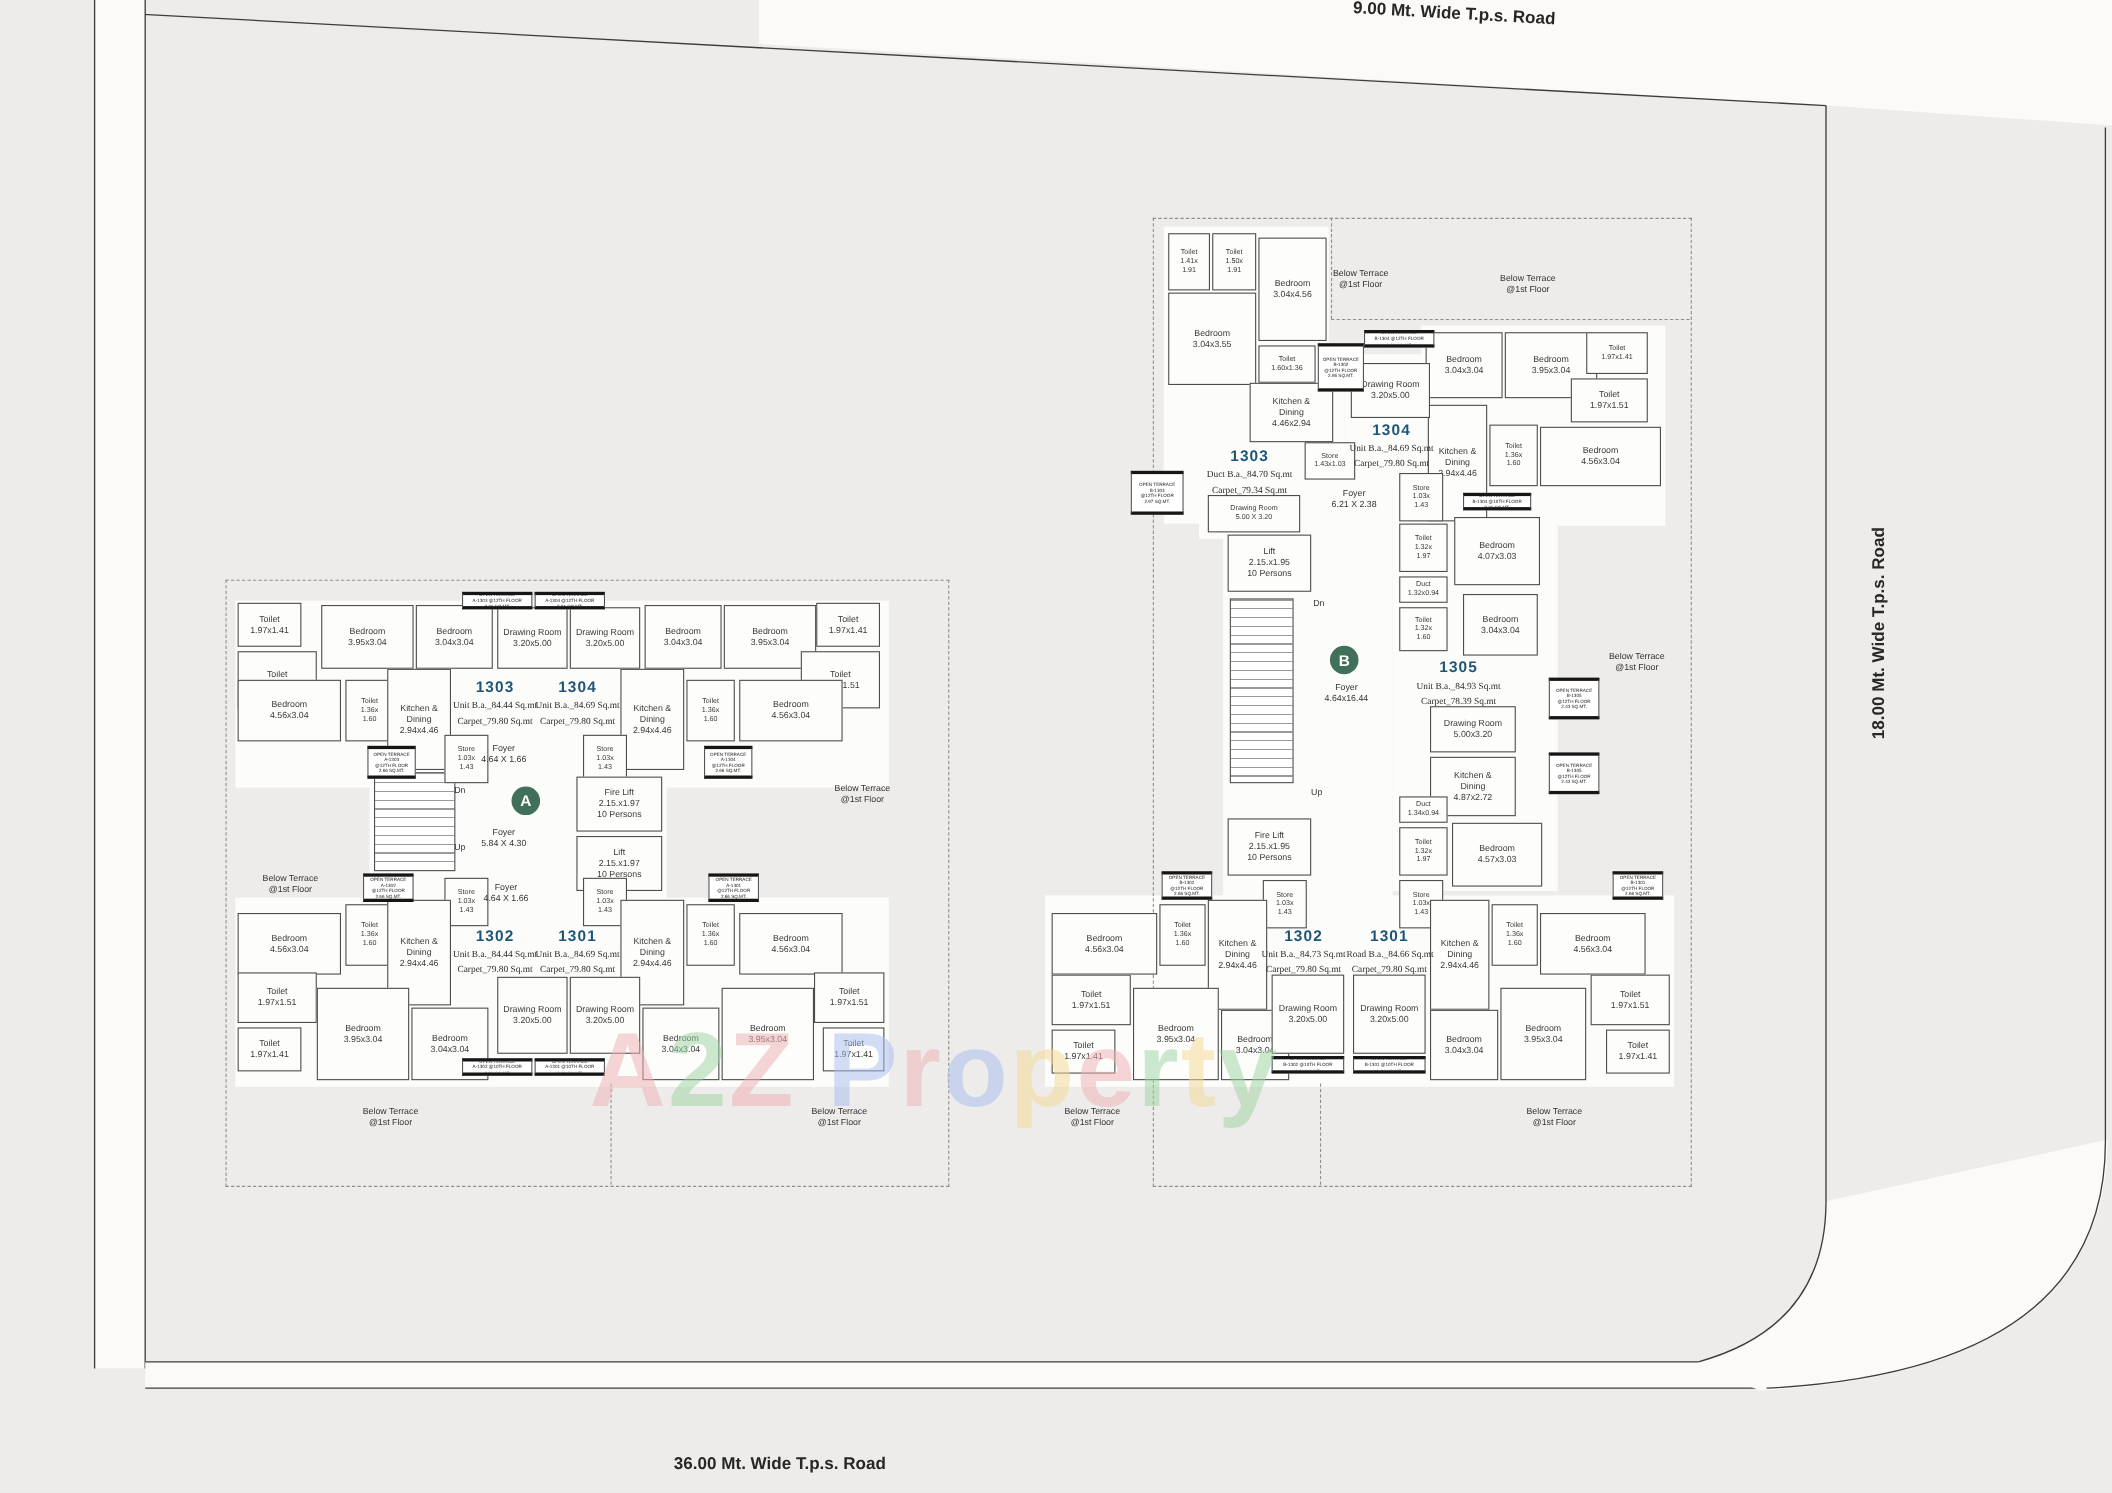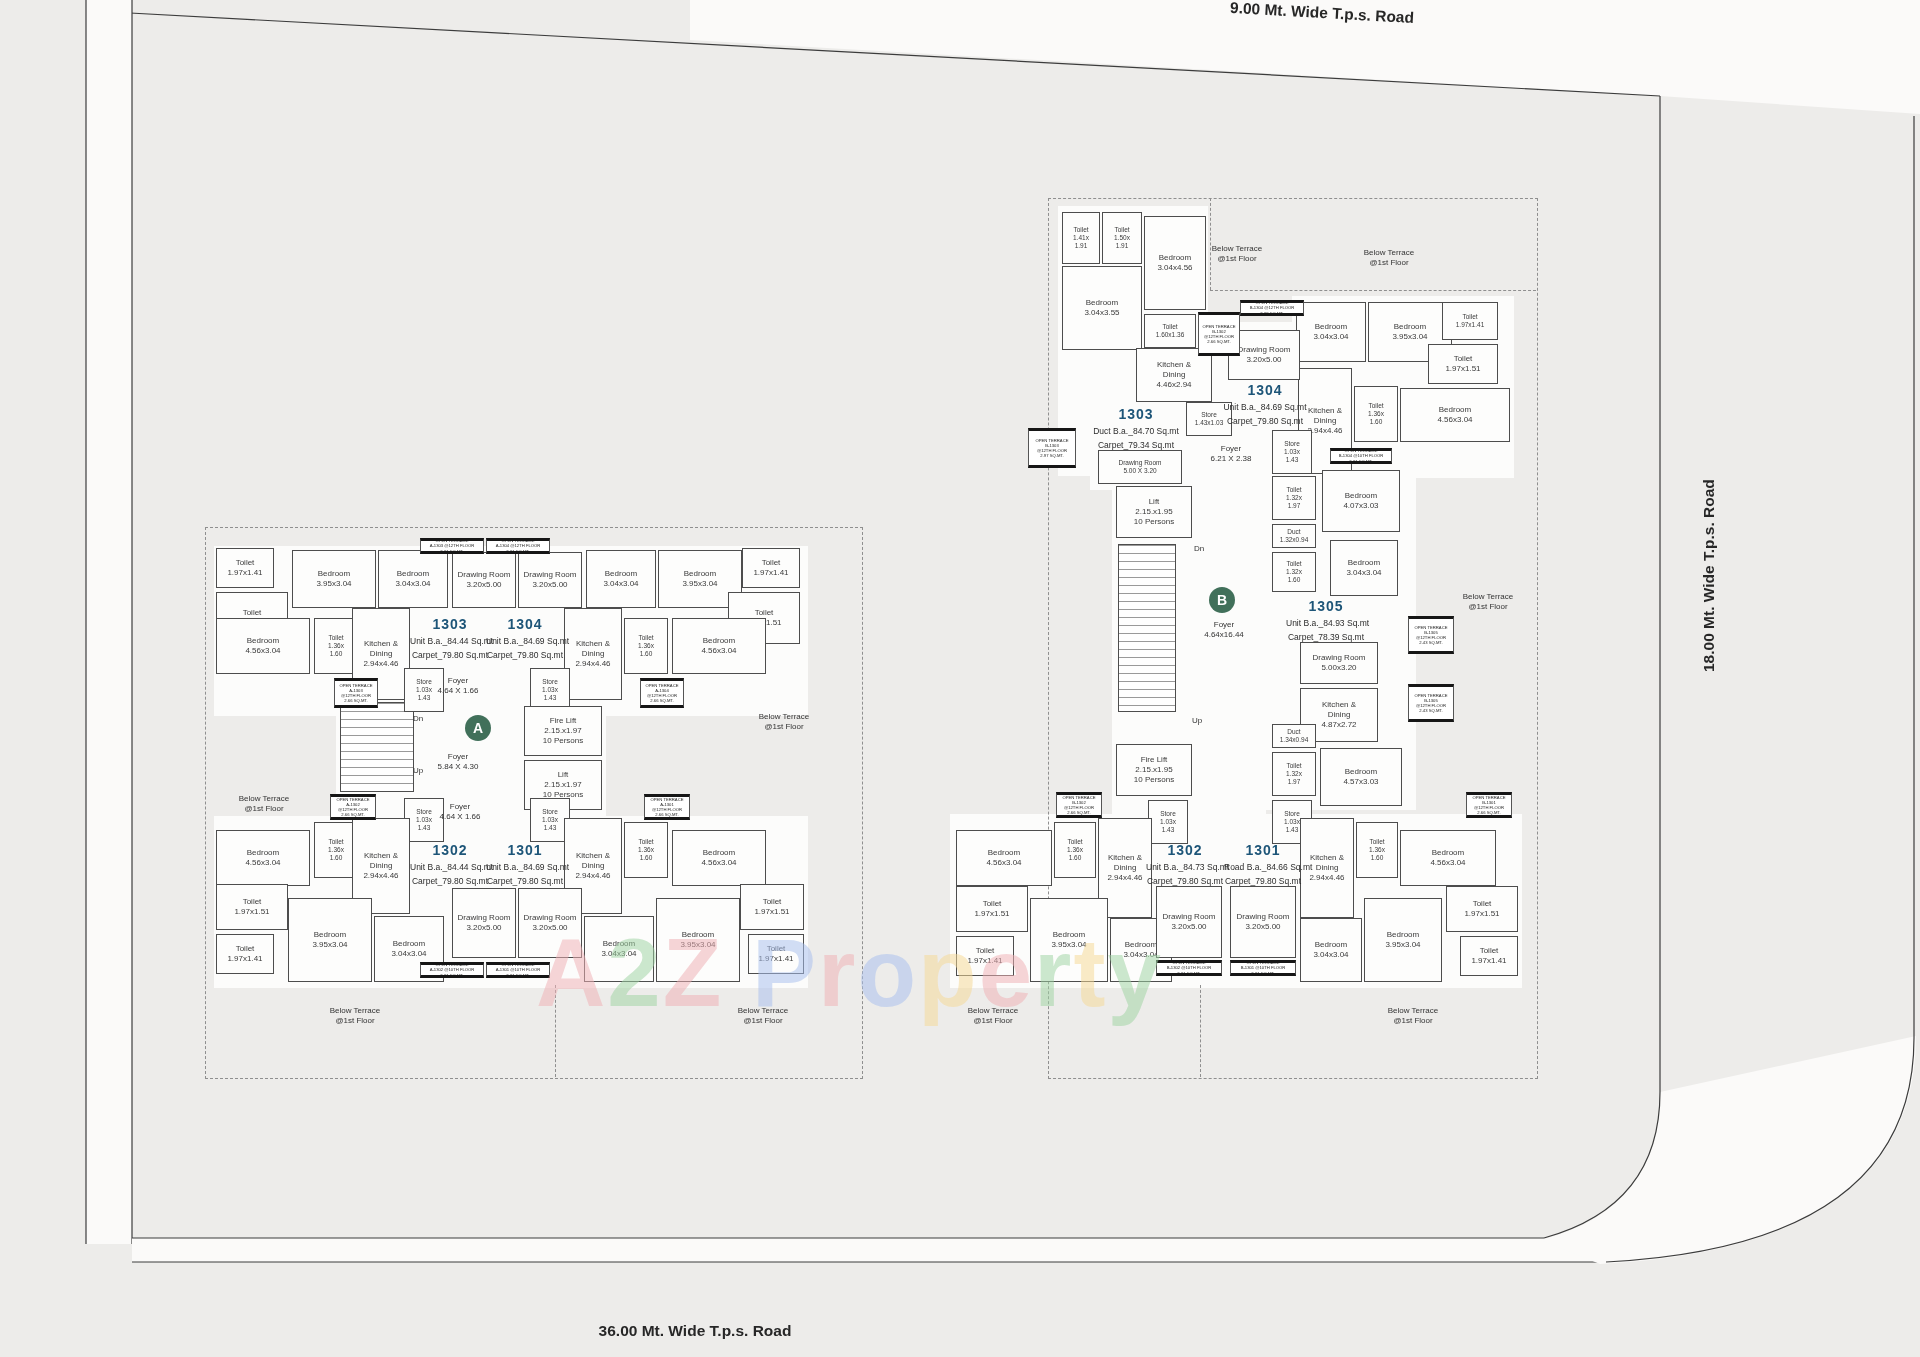--- a/index.html
+++ b/index.html
@@ -15,29 +15,29 @@
   .room.small .ln{font-size:6.5px;line-height:1.2;}
   .stairs{position:absolute;z-index:3;border:1.4px solid #4d4d4d;box-sizing:border-box;
         background:#fff repeating-linear-gradient(to bottom,#9a9a9a 0 1px,transparent 1px 8px);}
   .tinybox{position:absolute;background:#fff;border:0.5px solid #555;border-top:3px solid #161616;border-bottom:3px solid #161616;
         z-index:4;display:flex;flex-direction:column;align-items:center;justify-content:center;text-align:center;
         overflow:hidden;color:#222;box-sizing:border-box;}
   .tinybox .ln{font-size:4.2px;line-height:1.2;white-space:nowrap;}
   .flabel{position:absolute;z-index:4;text-align:center;color:#333;font-size:8px;line-height:1.3;}
   .unit{position:absolute;z-index:4;text-align:center;}
   .unit .num{font-size:14px;font-weight:bold;letter-spacing:1px;margin-bottom:3px;}
-  .unit .ul{font-size:8.5px;color:#2c2c2c;line-height:1.6;white-space:nowrap;}
+  .unit .ul{font-size:8.5px;color:#2c2c2c;line-height:1.6;white-space:nowrap;font-family:Liberation Serif, serif;}
   .badge{position:absolute;width:26px;height:26px;border-radius:50%;color:#fff;font-weight:bold;font-size:14px;
         display:flex;align-items:center;justify-content:center;z-index:5;}
   .wm-inline{position:absolute;left:280px;top:650px;font-size:42px;color:#a89f9e;opacity:.42;z-index:9;letter-spacing:1px;white-space:nowrap;}
   .wm-brand{position:absolute;left:536px;top:918px;font-size:96px;font-weight:bold;opacity:.52;z-index:9;letter-spacing:2px;white-space:nowrap;}
   .roadlabel{position:absolute;font-weight:bold;font-size:15.5px;color:#272727;z-index:2;text-align:center;white-space:nowrap;}
   #road-top{left:1192px;top:4px;width:260px;transform:rotate(3.2deg);}
   #road-right{left:1700px;top:466px;height:220px;writing-mode:vertical-rl;transform:rotate(180deg);}
-  #road-bottom{left:580px;top:1322px;width:230px;}
+  #road-bottom{left:594px;top:1322px;width:230px;}
 </style>
 </head>
 <body>
 
 <div id="canvas">
 
   <svg id="site" width="1920" height="1357">
 
     <polygon points="690,0 1920,0 1920,114 1660,96 690,40" fill="#fbfaf9"></polygon>
     <line x1="130" y1="13" x2="1660" y2="96" stroke="#3c3c3c" stroke-width="1.2"></line>

